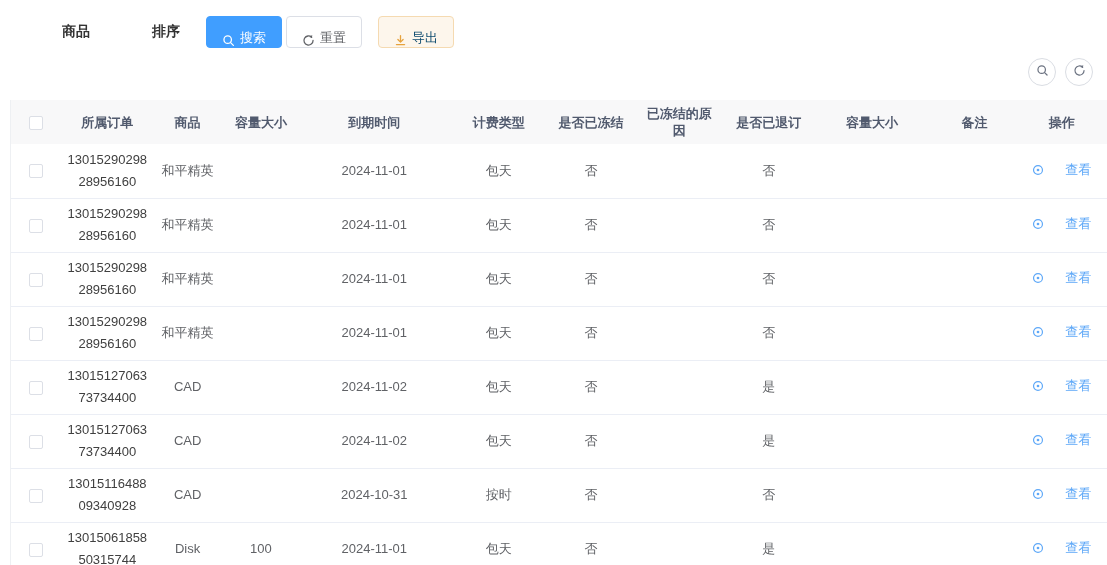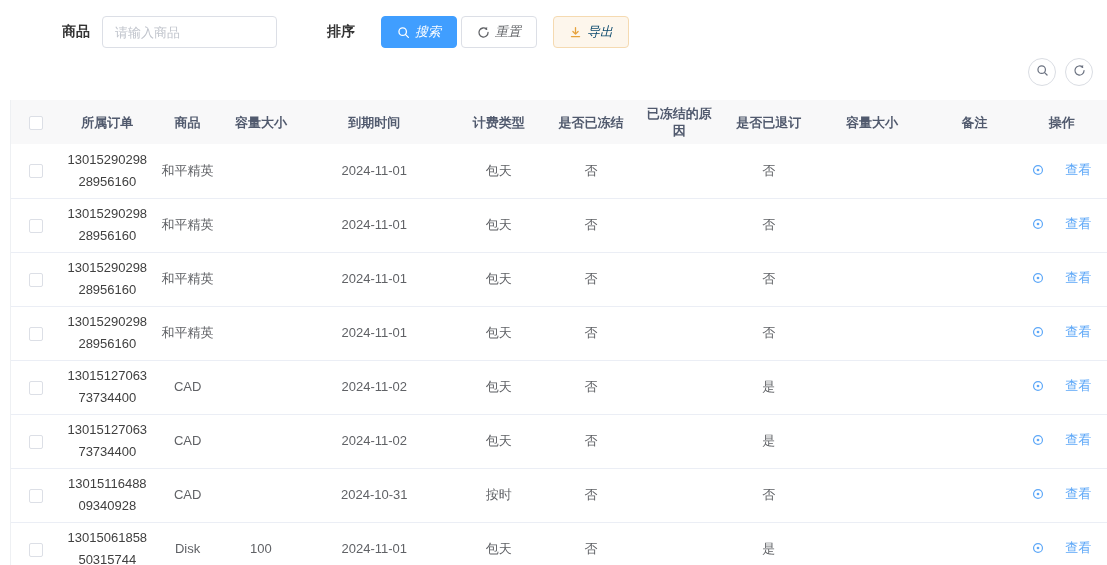--- a/index.html
+++ b/index.html
@@ -8,23 +8,23 @@
   .page { position:relative; width:1107px; height:433px; background:#fff; }
 
   
   .filter-bar { display:flex; align-items:center; padding:16px 0 0 62px; height:48px; }
   .filter-label { font-size:14px; font-weight:700; color:#333; margin-right:12px; white-space:nowrap; }
   .filter-input { width:175px; height:32px; border:1px solid #dcdfe6; border-radius:4px;
     padding:0 12px; font-size:13px; color:#606266; outline:none;
     font-family:"Liberation Sans","DejaVu Sans",sans-serif; }
   .filter-input::placeholder { color:#c0c4cc; }
   .gap-lg { width:50px; }
-  .btn { display:inline-flex; align-items:center; justify-content:center; gap:5px;
+  .btn { display:inline-flex; align-items:flex-end; justify-content:center; gap:5px;
     height:32px; padding:0 15px; border-radius:4px; font-size:13px; cursor:pointer;
-    border:1px solid transparent; white-space:nowrap;font-style:italic; }
+    border:1px solid transparent; white-space:nowrap; }
   .btn-primary { background:#409eff; border-color:#409eff; color:#fff; margin-left:14px; }
   .btn-plain { background:#fff; border-color:#dcdfe6; color:#606266; margin-left:4px; }
   .btn-warning { background:#fdf6ec; border-color:#f5dab1; color:#0c4a6e; margin-left:16px; }
   .btn svg { display:block; }
 
   
   .mini-toolbar { position:absolute; top:58px; right:14px; display:flex; gap:9px; }
   .circle-btn { width:28px; height:28px; border-radius:50%; border:1px solid #dadde3;
     background:#fff; display:flex; align-items:center; justify-content:center; cursor:pointer; }
 
@@ -48,21 +48,20 @@
     gap:21px; font-size:13px; }
   .view-link svg { display:block; }
 </style>
 </head>
 <body>
 
 <div class="page">
 
   <div class="filter-bar">
     <span class="filter-label">商品</span>
-    <input class="filter-input" type="text" placeholder="请输入商品" style="">
     <span class="gap-lg"></span>
     <span class="filter-label">排序</span>
 
     <button class="btn btn-primary">
       <span>
         <svg width="13" height="13" viewBox="0 0 16 16">
             <circle cx="7" cy="7" r="4.6" fill="none" stroke="#fff" stroke-width="1.6"></circle>
             <line x1="10.6" y1="10.6" x2="14" y2="14" stroke="#fff" stroke-width="1.6" stroke-linecap="round"></line>
           </svg>
       </span>

